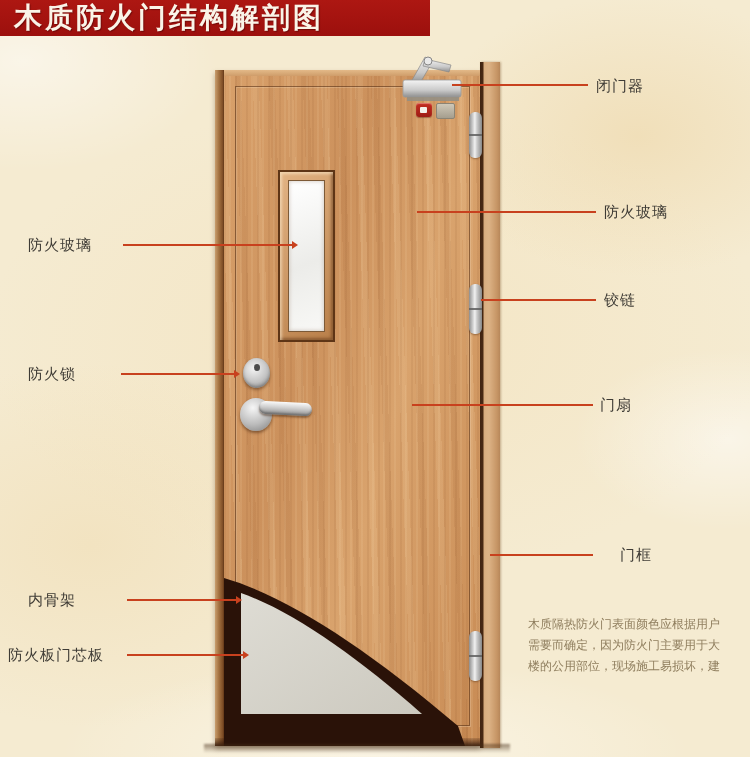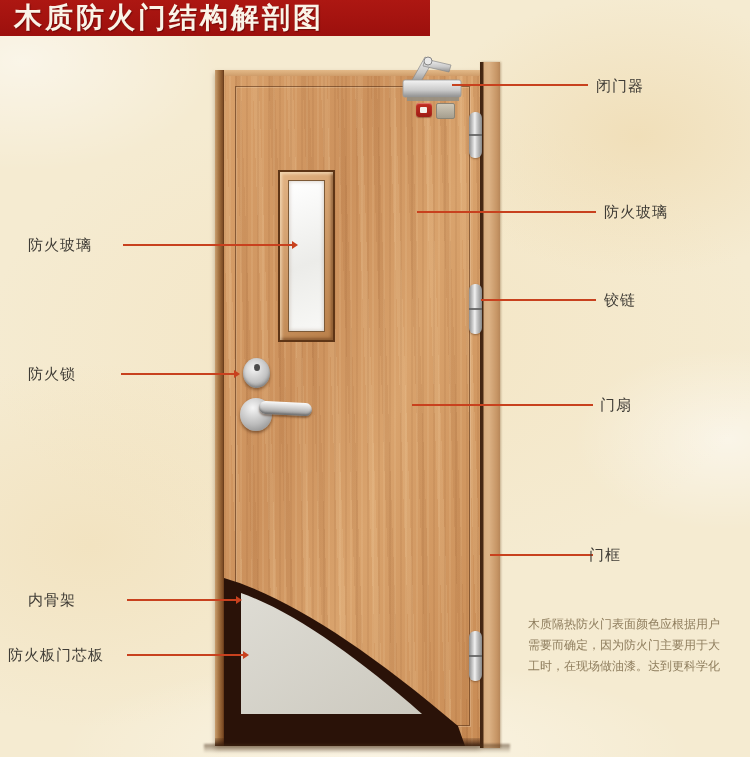--- a/index.html
+++ b/index.html
@@ -222,21 +222,21 @@
 
   <div class="lbl r-align" style="left:28px;top:236px;width:90px;">防火玻璃</div>
   <div class="lbl r-align" style="left:28px;top:365px;width:90px;">防火锁</div>
   <div class="lbl r-align" style="left:28px;top:591px;width:94px;">内骨架</div>
   <div class="lbl r-align" style="left:8px;top:646px;width:114px;">防火板门芯板</div>
 
   <div class="lbl" style="left:596px;top:77px;">闭门器</div>
   <div class="lbl" style="left:604px;top:203px;">防火玻璃</div>
   <div class="lbl" style="left:604px;top:291px;">铰链</div>
   <div class="lbl" style="left:600px;top:396px;">门扇</div>
-  <div class="lbl" style="left:589px;top:546px;">门框</div>
+  <div class="lbl" style="left:620px;top:546px;">门框</div>
 
   <div class="desc">
     <div class="desc-line">木质隔热防火门表面颜色应根据用户</div>
     <div class="desc-line">需要而确定，因为防火门主要用于大</div>
-    <div class="desc-line">工时，在现场做油漆。达到更科学化</div>
+    <div class="desc-line">楼的公用部位，现场施工易损坏，建</div>
   </div>
 
 </div>
 
 </body></html>

